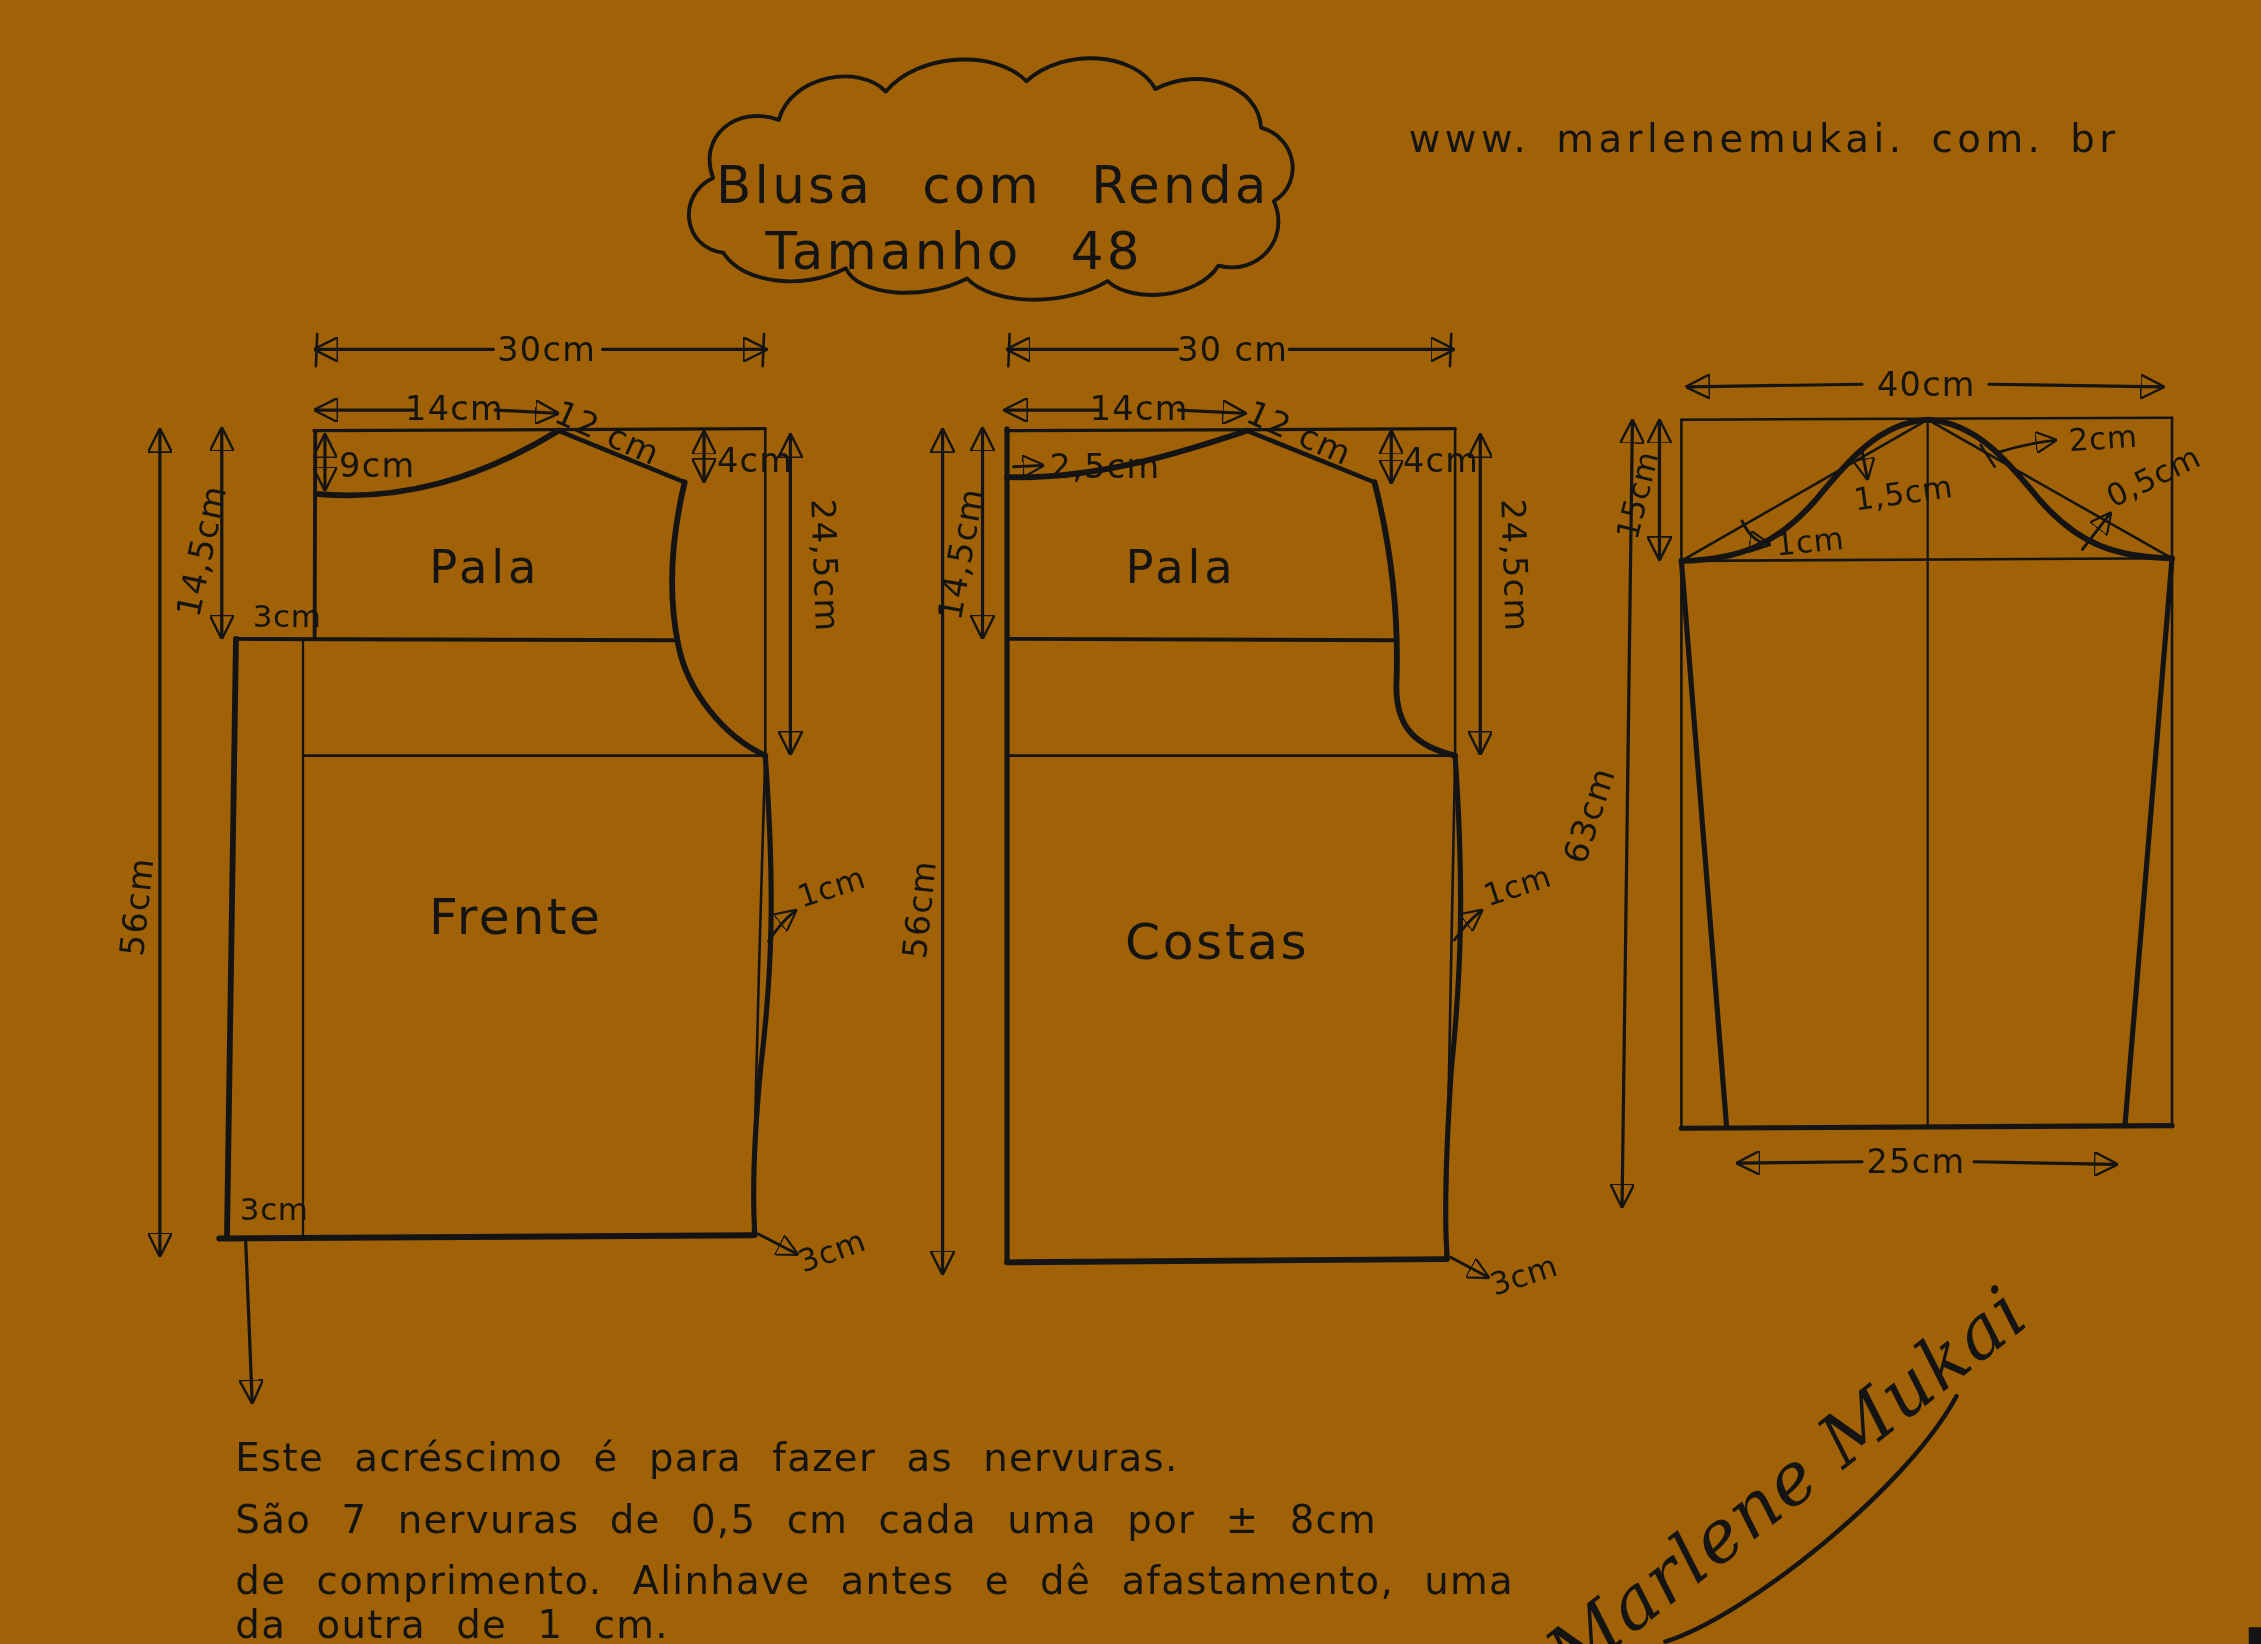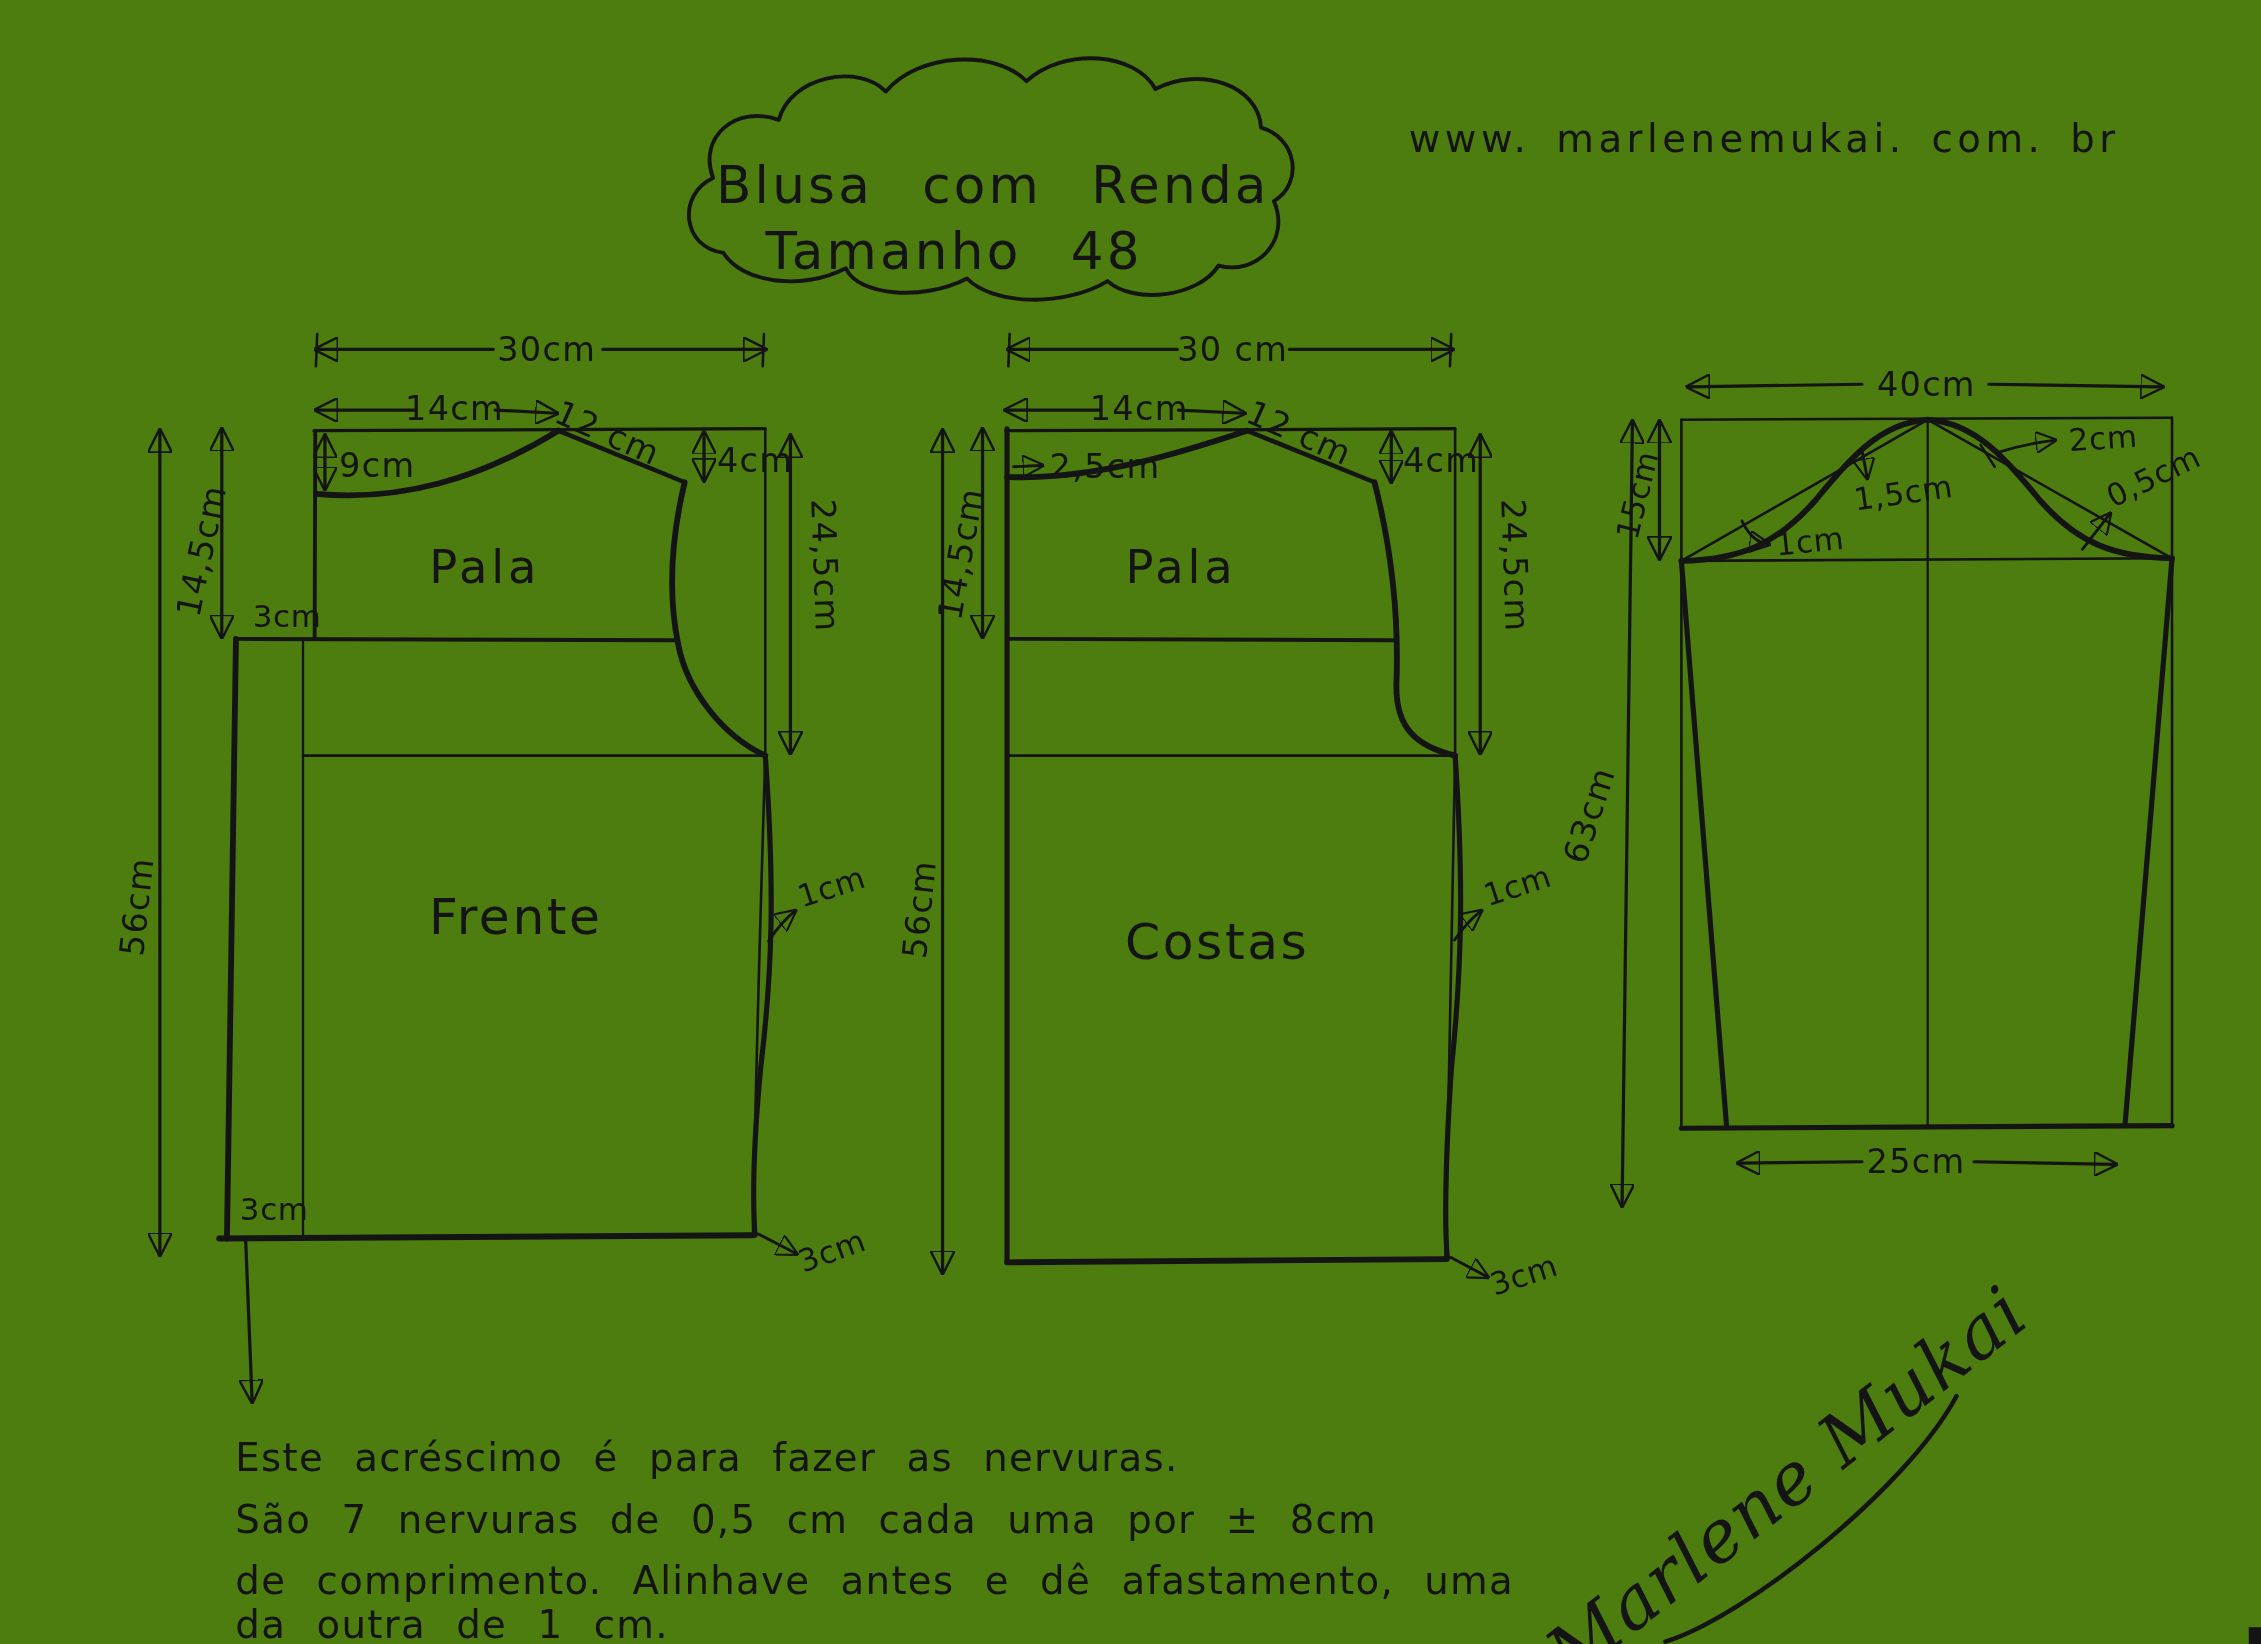--- a/index.html
+++ b/index.html
@@ -1,16 +1,16 @@
 <!DOCTYPE html>
 <html style="font-size:10.3px"><head>
 <meta charset="utf-8">
 <style>
   html,body{margin:0;padding:0;background:#e8e8e8;}
-  .page{position:relative;width:2261px;height:1644px;background:#4d7c0f;overflow:hidden;
+  .page{position:relative;width:2261px;height:1644px;background:#a16207;overflow:hidden;
         font-family:"DejaVu Sans",sans-serif;}
   svg{position:absolute;left:0;top:0;}
   svg text{fill:#141414;}
   .dim{font-size:52px;letter-spacing:2px;}
   .dim-sm{font-size:48px;letter-spacing:1px;}
   .piece-label{font-size:78px;letter-spacing:4px;}
   .yoke-label{font-size:72px;letter-spacing:6px;}
   .title-txt{font-size:80px;letter-spacing:5px;word-spacing:46px;}
   .site-txt{font-size:60px;letter-spacing:7px;word-spacing:14px;}
   .note-txt{font-size:60px;letter-spacing:2px;word-spacing:26px;}

